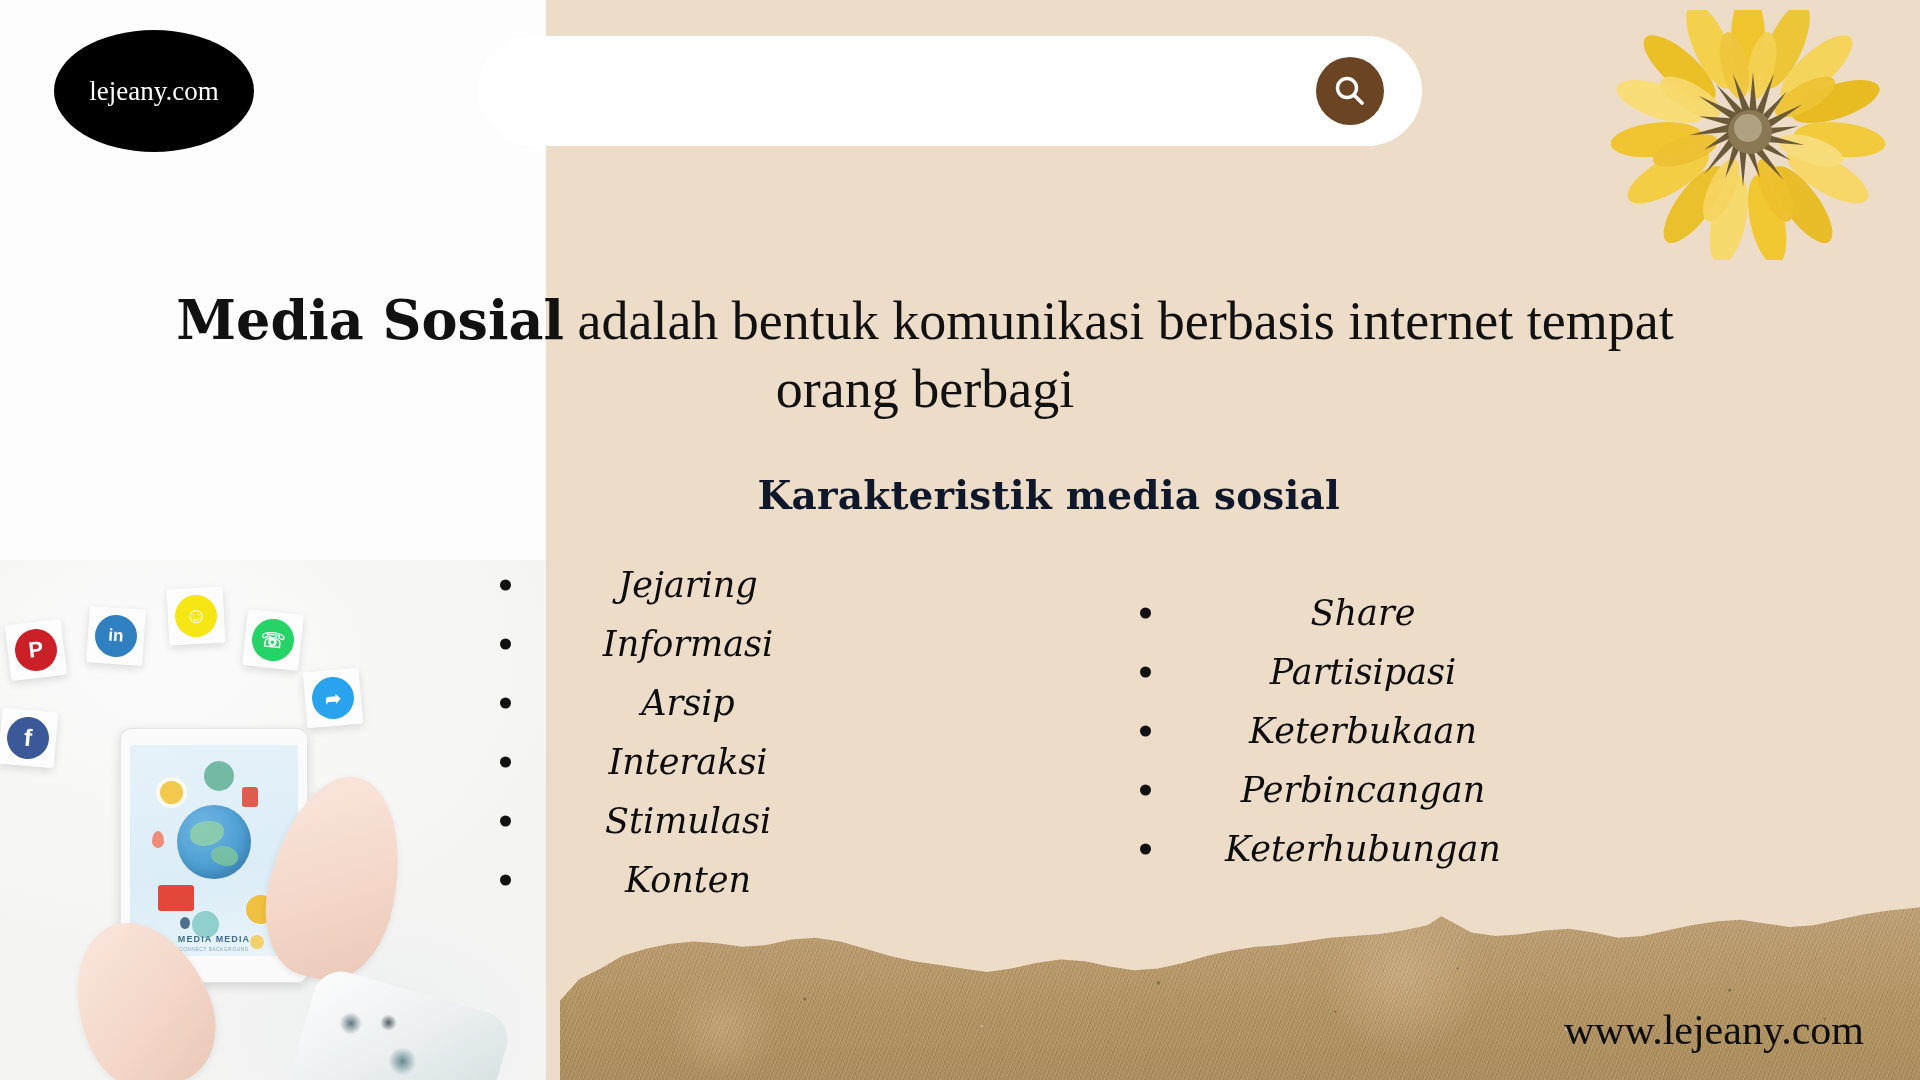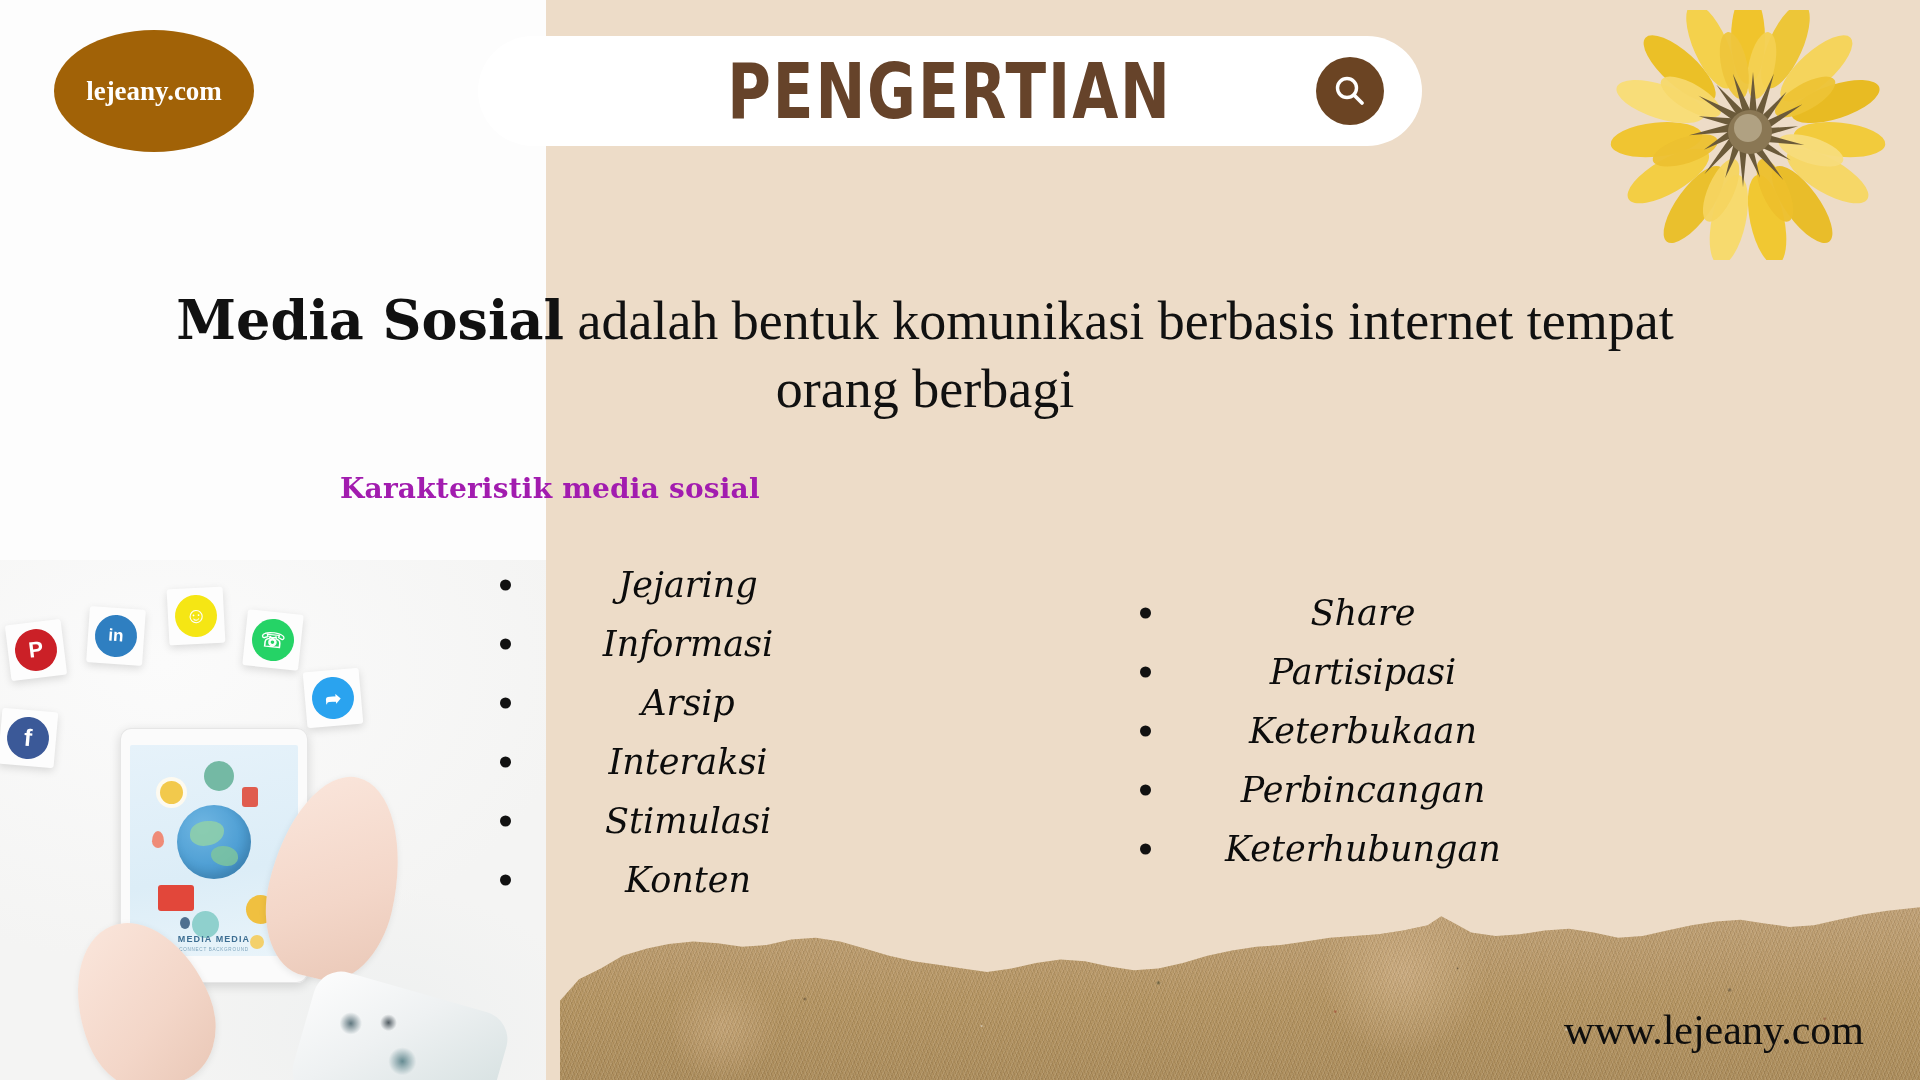--- a/index.html
+++ b/index.html
@@ -129,40 +129,40 @@
   .search-icon-btn {
     position:absolute; left:1316px; top:57px; width:68px; height:68px;
     border-radius:50%; background:#6b4423; z-index:8;
     display:flex; align-items:center; justify-content:center;
   }
   .search-icon-btn svg { display:block; }
 
   
   .logo {
     position:absolute; left:54px; top:30px; width:200px; height:122px;
-    background:#a16207; border-radius:50%; z-index:9;
-    display:flex; align-items:center; justify-content:center;font-weight:bold;
+    background:#000000; border-radius:50%; z-index:9;
+    display:flex; align-items:center; justify-content:center;
   }
   .logo span { color:#ffffff; font-size:27px; font-family:"Liberation Serif", serif; }
 
   
   .flower { position:absolute; left:1598px; top:10px; width:300px; height:250px; z-index:5; }
 
   
   .lead {
     position:absolute; left:175px; top:286px; width:1500px;
     text-align:center; font-size:54px; line-height:1.26; color:#111;
     font-family:"Liberation Serif", serif; z-index:4;
   }
   .lead b { font-family:"DejaVu Serif", serif; font-weight:bold; }
 
   .subhead {
-    position:absolute; left:340px; top:472px; width:1000px; text-align:left;
-    font-family:"DejaVu Serif", serif; font-weight:bold; font-size:28px;
-    color:#a21caf; z-index:4; letter-spacing:.2px;
+    position:absolute; left:340px; top:472px; width:1000px; text-align:right;
+    font-family:"DejaVu Serif", serif; font-weight:bold; font-size:39px;
+    color:#0f172a; z-index:4; letter-spacing:.2px;
   }
 
   
   .col { position:absolute; z-index:4; }
   .col-left  { left:500px; top:565px; width:330px; }
   .col-right { left:1140px; top:593px; width:400px; }
   .col ul { list-style:none; }
   .col li {
     position:relative; font-style:italic; font-size:35px; color:#0c0c0c;
     font-family:"DejaVu Serif", serif; text-align:center;
@@ -321,23 +321,20 @@
           <path d="M0,-6 L5,-55 L10,-6 Z" transform="rotate(320)"></path>
           <path d="M0,-6 L5,-58 L10,-6 Z" transform="rotate(340)"></path>
         </g>
         <circle cx="2" cy="2" r="22" fill="#8a7754"></circle>
         <circle cx="0" cy="-2" r="14" fill="#b9ab8d" opacity=".8"></circle>
       </g>
     </svg>
   </div>
 
   <div class="searchbar"></div>
-  <div class="slide-title">
-    <span>PENGERTIAN</span>
-  </div>
   <div class="search-icon-btn">
     <span>
       <svg width="36" height="36" viewBox="0 0 36 36" aria-hidden="true">
         <circle cx="15" cy="15" r="9.5" fill="none" stroke="#ffffff" stroke-width="3.4"></circle>
         <line x1="22" y1="22" x2="30" y2="30" stroke="#ffffff" stroke-width="3.8" stroke-linecap="round"></line>
       </svg>
     </span>
   </div>
 
   <div class="logo">

